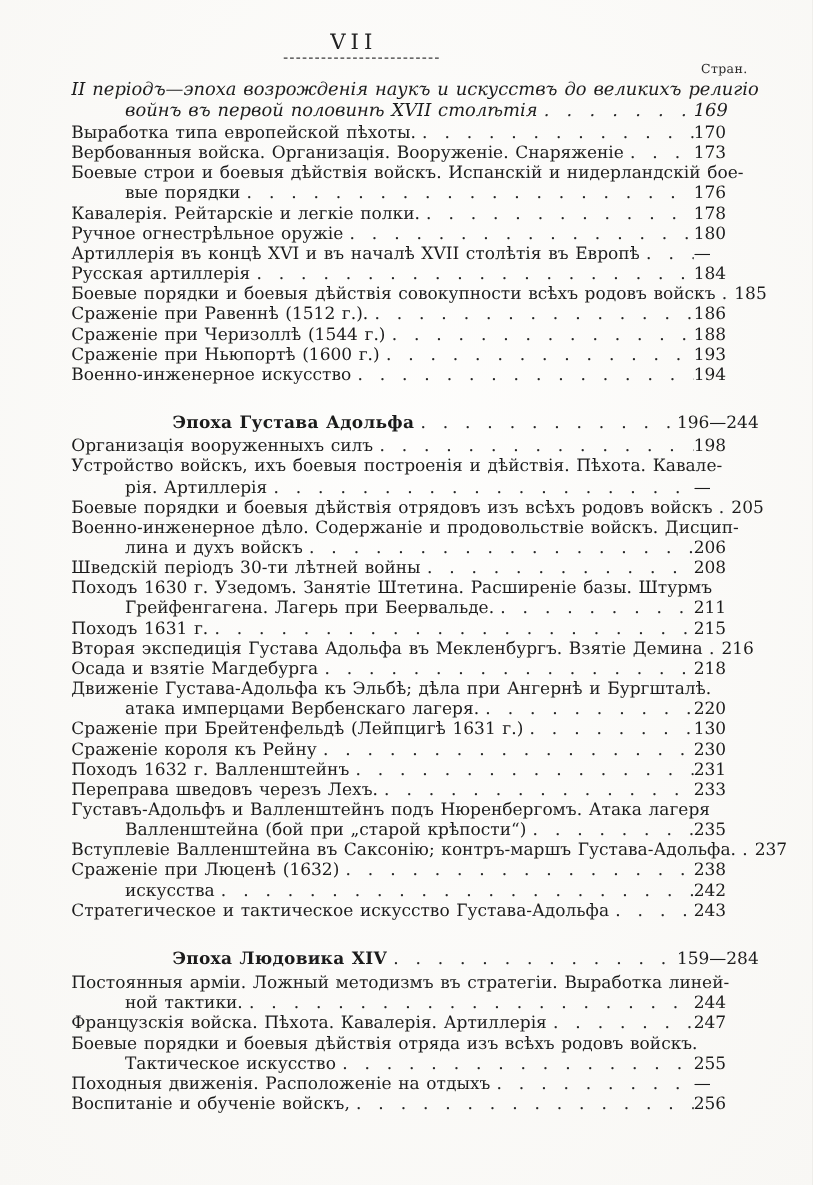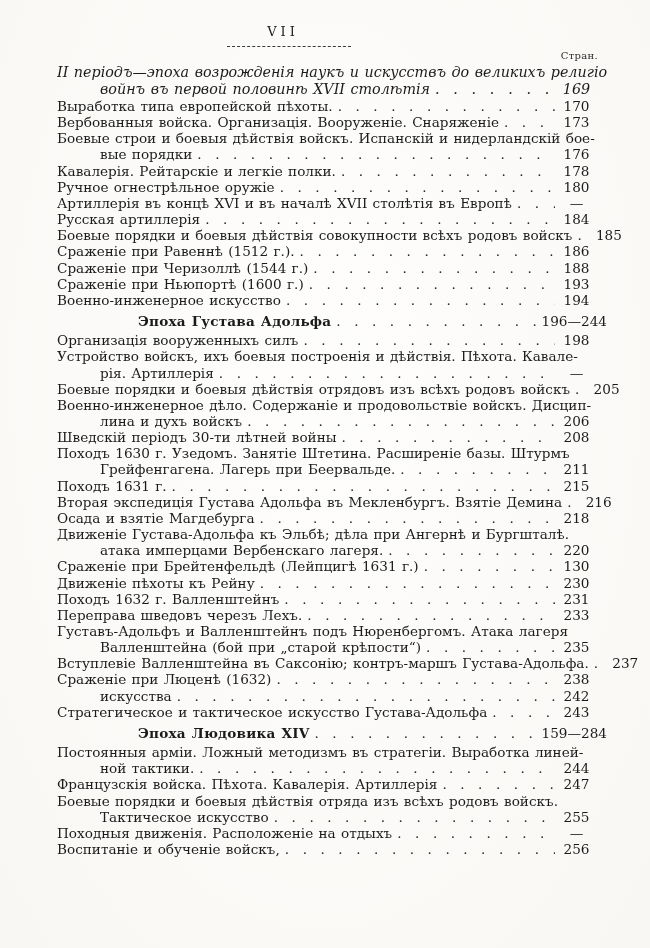--- a/index.html
+++ b/index.html
@@ -10,21 +10,21 @@
     background:#fcfbf8;
     background-image:radial-gradient(ellipse at 50% 40%, rgba(255,255,255,0.6), rgba(0,0,0,0.015));
     color:#1b1b1b;
     font-family:"DejaVu Serif", serif;
     font-size:13.6px;
     overflow:hidden;
   }
   .folio{
     position:absolute;top:24px;left:0;width:566px;
     text-align:center;
-    font-size:13px;
+    font-size:17px;
     letter-spacing:4px;
     color:#222;
   }
   .folio-rule{
     position:absolute;top:46px;left:227px;width:124px;
     border-top:1.6px dashed #3a3a3a;
   }
   .stran{
     position:absolute;top:50px;right:52px;
     font-size:10px;
@@ -58,26 +58,26 @@
     color:#262626;
   }
   .leader::after{
     content:". . . . . . . . . . . . . . . . . . . . . . . . . . . . . . . . . . . . . . . . . . . . . . . . . . . . . . . .";
     letter-spacing:4.6px;
   }
   .page{
     flex:none;
     width:52px;
     box-sizing:border-box;
-    text-align:center;
+    text-align:left;
     padding-right:9px;
     white-space:nowrap;
   }
   .entry.italic{font-style:italic;font-size:14.3px;line-height:17px;}
-  .entry.heading{margin-top:5px;margin-bottom:3px;}
+  .entry.heading{margin-top:22px;margin-bottom:3px;}
   .entry.heading .text{font-weight:700;padding-left:81px;letter-spacing:0.2px;}
   .entry.heading .page{width:auto;padding-right:0;}
   .entry .text{word-spacing:1px;}
   .line{word-spacing:1px;}
 </style>
 </head>
 <body>
 
 <div class="sheet">
   <div class="folio">VII</div>
@@ -260,21 +260,21 @@
       </div>
       <div class="entry normal">
         <div class="row">
           <span class="text">Сраженіе при Брейтенфельдѣ (Лейпцигѣ 1631 г.)</span>
           <span class="leader"></span>
           <span class="page">130</span>
         </div>
       </div>
       <div class="entry normal">
         <div class="row">
-          <span class="text">Движеніе пѣхоты къ Рейну</span>
+          <span class="text">Сраженіе короля къ Рейну</span>
           <span class="leader"></span>
           <span class="page">230</span>
         </div>
       </div>
       <div class="entry normal">
         <div class="row">
           <span class="text">Походъ 1632 г. Валленштейнъ</span>
           <span class="leader"></span>
           <span class="page">231</span>
         </div>

